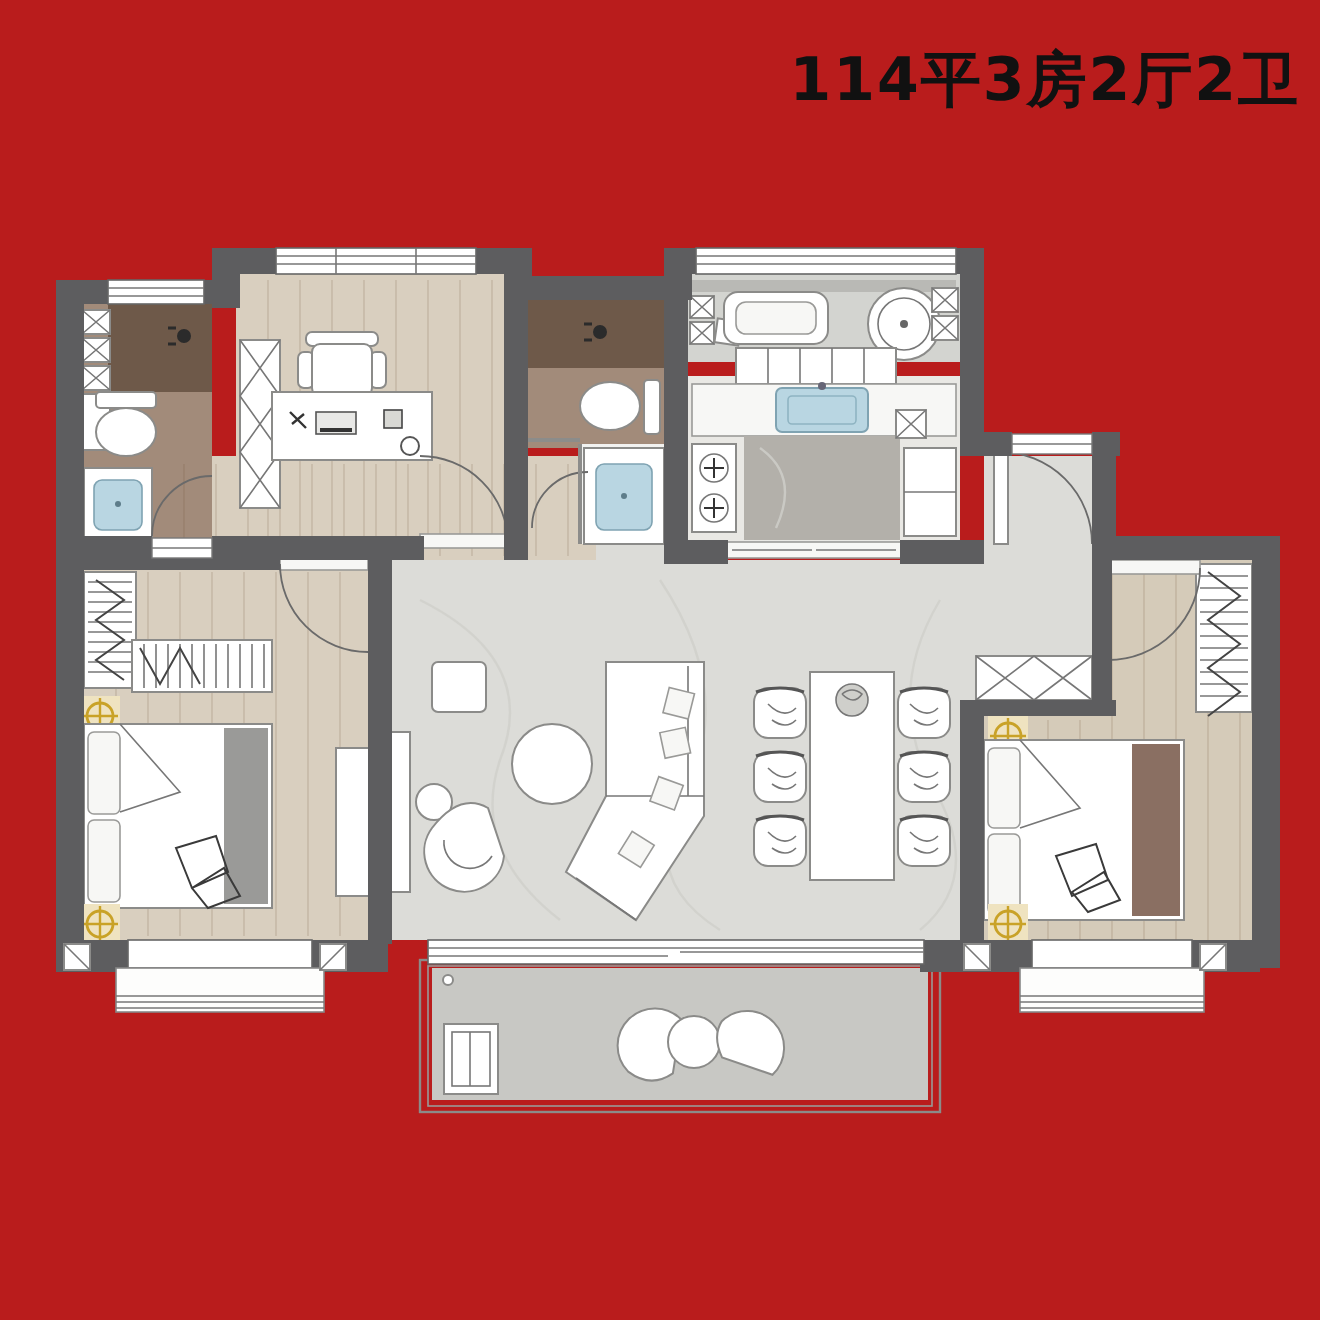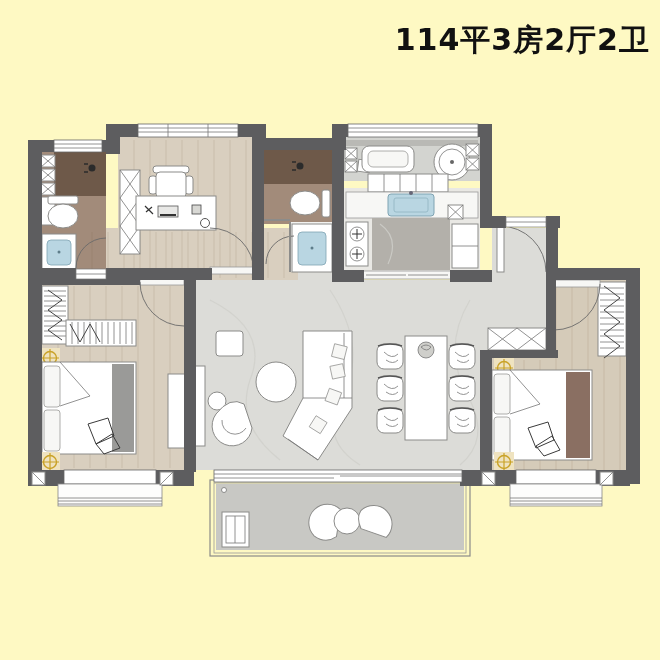--- a/index.html
+++ b/index.html
@@ -1,16 +1,16 @@
 <!DOCTYPE html>
 <html><head>
 <meta charset="utf-8">
 <style>
   html,body{margin:0;padding:0;background:#ffffff;}
-  .stage{position:relative;width:660px;height:660px;background:#fef9c3;overflow:hidden;
+  .stage{position:relative;width:660px;height:660px;background:#b91c1c;overflow:hidden;
          font-family:"DejaVu Sans","Liberation Sans",sans-serif;}
   svg{position:absolute;left:0;top:0;}
   .title-text{font-family:"DejaVu Sans","Liberation Sans",sans-serif;font-weight:bold;
               font-size:30px;fill:#111;letter-spacing:1px;}
   .wall{fill:#5d5d5f;}
   .furn{fill:#ffffff;stroke:#8b8b89;stroke-width:1;}
   .furn2{fill:#f7f7f5;stroke:#9a9a98;stroke-width:0.8;}
   .thin{stroke:#777;stroke-width:0.8;fill:none;}
   .arc{stroke:#6a6a6a;stroke-width:0.9;fill:none;}
   .vein{stroke:#cfcfca;stroke-width:1.2;fill:none;opacity:.8;}

